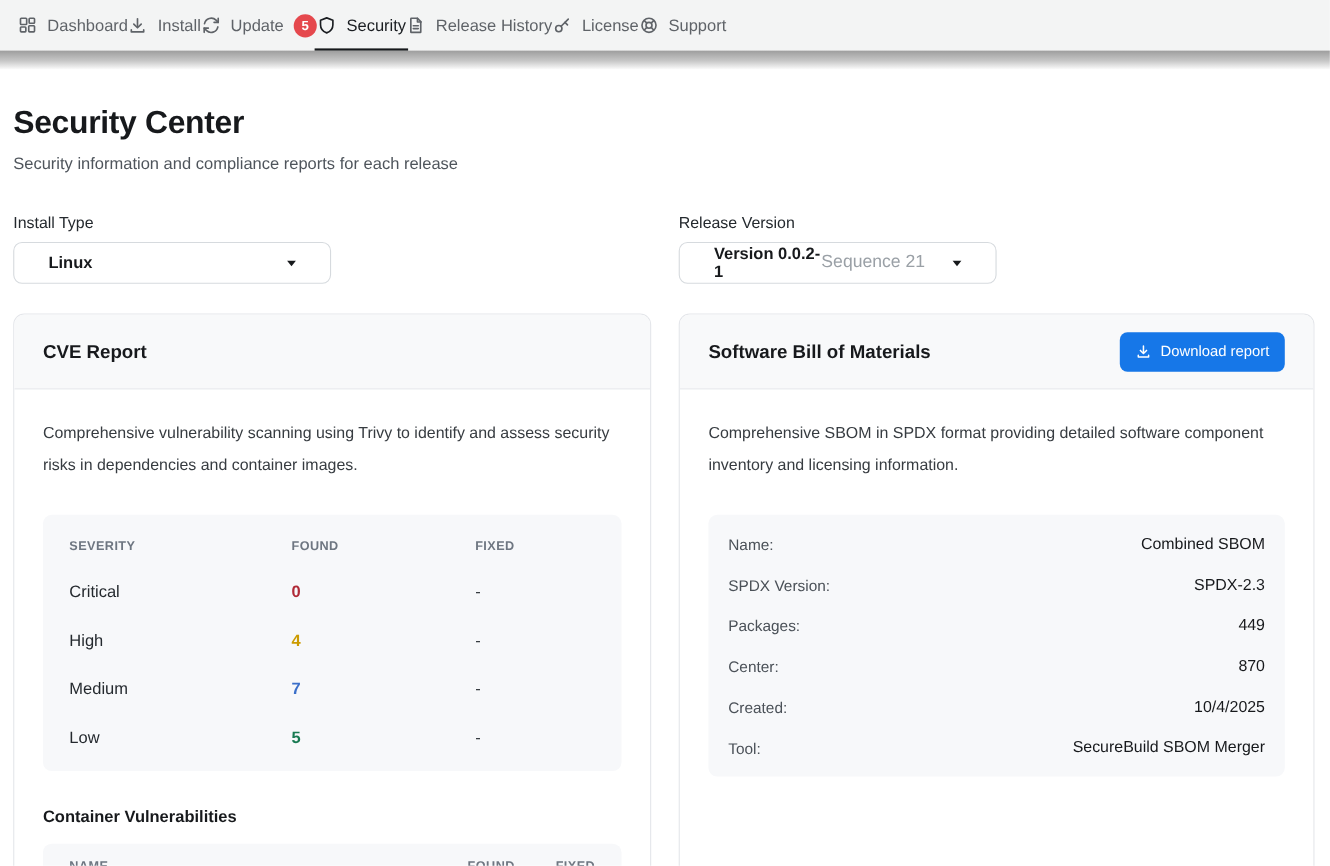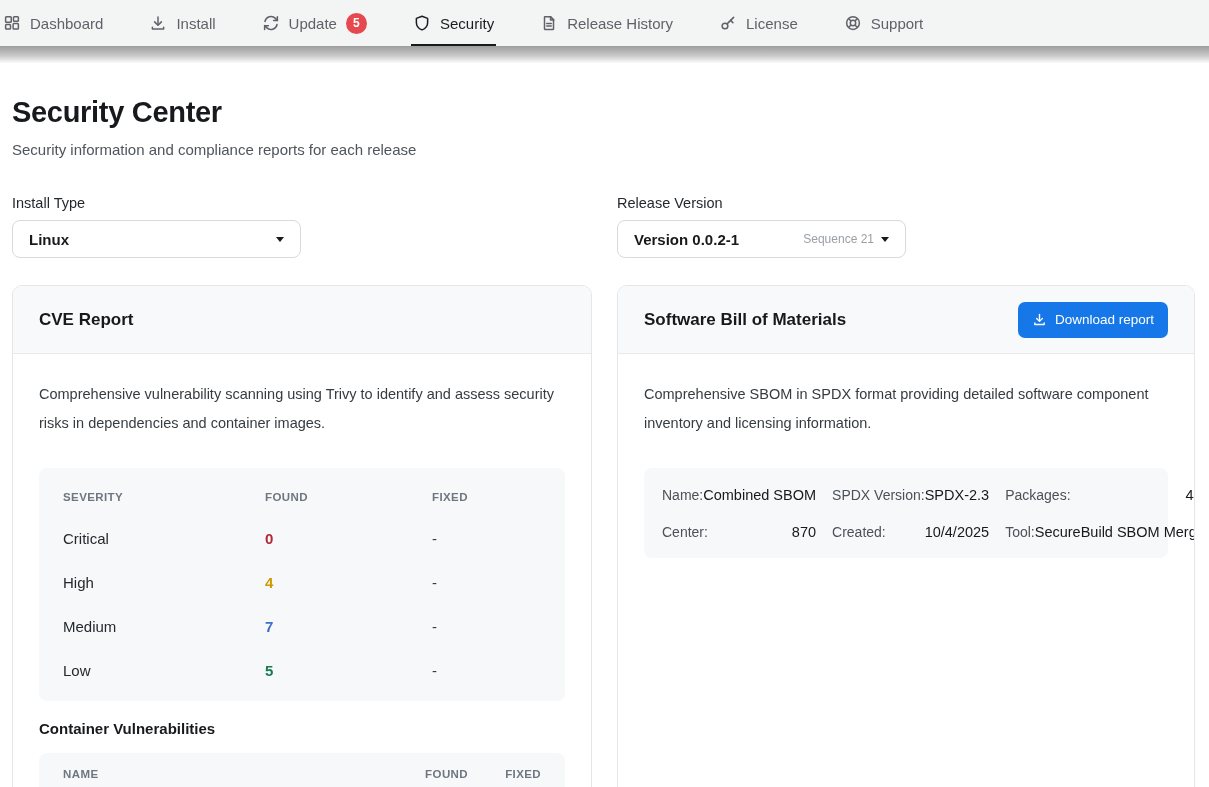--- a/index.html
+++ b/index.html
@@ -1,21 +1,21 @@
 <!DOCTYPE html>
 <html><head>
 <meta charset="utf-8">
 <style>
   * { margin: 0; padding: 0; box-sizing: border-box; }
   html, body { width: 1209px; height: 787px; overflow: hidden; background: #ffffff;
     font-family: "Liberation Sans", sans-serif; color: #1f2328; }
 
   
   .topnav { height: 46px; background: #f3f4f4; display: flex; align-items: stretch;
-    padding-left: 3px; gap: 46px; }
+    padding-left: 16px; }
   .nav-item { display: flex; align-items: center; gap: 9px; position: relative;
     color: #5f6368; font-size: 15px; cursor: pointer; white-space: nowrap; }
   .nav-item svg { display: block; }
   .nav-item.active { color: #1a1d21; font-weight: 500; }
   .nav-item.active::after { content: ""; position: absolute; left: -2px; right: -2px;
     bottom: 0; height: 2.5px; background: #17191c; }
   .nav-badge { background: #e5484d; color: #fff; width: 21px; height: 21px;
     border-radius: 50%; display: inline-flex; align-items: center; justify-content: center;
     font-size: 12px; font-weight: 700; }
   .nav-shadowbar { height: 17px; background: linear-gradient(#9d9d9d, #c7c7c7 55%, #fbfbfb); }
@@ -23,23 +23,23 @@
   
   .content { padding: 33px 14px 0 12px; }
   .page-title { font-size: 29px; font-weight: 700; letter-spacing: -0.3px; color: #17191c; }
   .page-subtitle { margin-top: 12px; font-size: 15px; color: #4f555c; }
 
   
   .filters { display: flex; margin-top: 37px; }
   .filter-col-left { width: 605px; }
   .filter-label { font-size: 14.5px; color: #24292e; margin-bottom: 9px; }
   .select-box { width: 289px; height: 38px; border: 1px solid #d6dade; border-radius: 8px;
-    background: #fff; display: flex; align-items: center; padding: 0 16px; cursor: pointer; }
+    background: #fff; display: flex; align-items: center; padding: 0 31px; cursor: pointer; }
   .select-value { font-size: 15px; font-weight: 700; color: #17191c; flex: 1; }
-  .select-secondary { font-size: 12px; color: #9aa0a6; margin-right: 7px; }
+  .select-secondary { font-size: 16px; color: #9aa0a6; margin-right: 25px; }
   .caret { width: 0; height: 0; border-left: 4.5px solid transparent;
     border-right: 4.5px solid transparent; border-top: 5.5px solid #17191c; }
 
   
   .cards { display: flex; gap: 25px; margin-top: 27px; align-items: flex-start; }
   .card { background: #fff; border: 1px solid #e4e6ea; border-radius: 10px;
     overflow: hidden; min-height: 620px; }
   .card.left { width: 580px; }
   .card.right { width: 578px; }
   .card-header { background: #f8f9fa; border-bottom: 1px solid #e8eaed;
@@ -54,34 +54,34 @@
   .sev-row { display: flex; align-items: center; padding: 13.5px 24px; }
   .sev-col-1 { width: 202px; }
   .sev-col-2 { width: 167px; }
   .sev-col-3 { flex: 1; }
   .sev-head { font-size: 11.5px; font-weight: 700; letter-spacing: 0.4px; color: #6e7681; }
   .sev-name { font-size: 15px; color: #24292e; }
   .sev-count { font-size: 15px; font-weight: 700; }
   .sev-fixed { font-size: 15px; color: #373c41; }
 
   
-  .cv-title { margin-top: 19px; font-size: 15px; font-weight: 600; color: #17191c; }
+  .cv-title { margin-top: 33px; font-size: 15px; font-weight: 600; color: #17191c; }
   .cv-header { background: #f7f8fa; border-radius: 8px; margin-top: 16px;
     display: flex; align-items: center; padding: 15px 24px; }
   .cv-h-name { flex: 1; }
   .cv-h-found { width: 62px; text-align: right; }
   .cv-h-fixed { width: 73px; text-align: right; }
 
   
   .btn-primary { display: inline-flex; align-items: center; gap: 8px; background: #1677e8;
     color: #fff; border: none; border-radius: 7px; padding: 0 14px; height: 36px;
     font-size: 13.5px; font-weight: 500; font-family: "Liberation Sans", sans-serif;
     cursor: pointer; }
   .sbom-details { background: #f7f8fa; border-radius: 8px; margin-top: 30px;
-    padding: 8px 18px; display: grid; grid-template-columns: 1fr 1fr 1fr; column-gap: 16px; }
+    padding: 8px 18px; display: grid; grid-template-columns: 1fr; column-gap: 16px; }
   .sbom-cell { display: flex; align-items: center; justify-content: space-between;
     padding: 10.5px 0; }
   .sbom-label { font-size: 14px; color: #4b5158; white-space: nowrap; }
   .sbom-value { font-size: 14.5px; font-weight: 400; color: #17191c; text-align: right;
     white-space: nowrap; }
 </style>
 </head>
 <body>
 
 <nav class="topnav">

